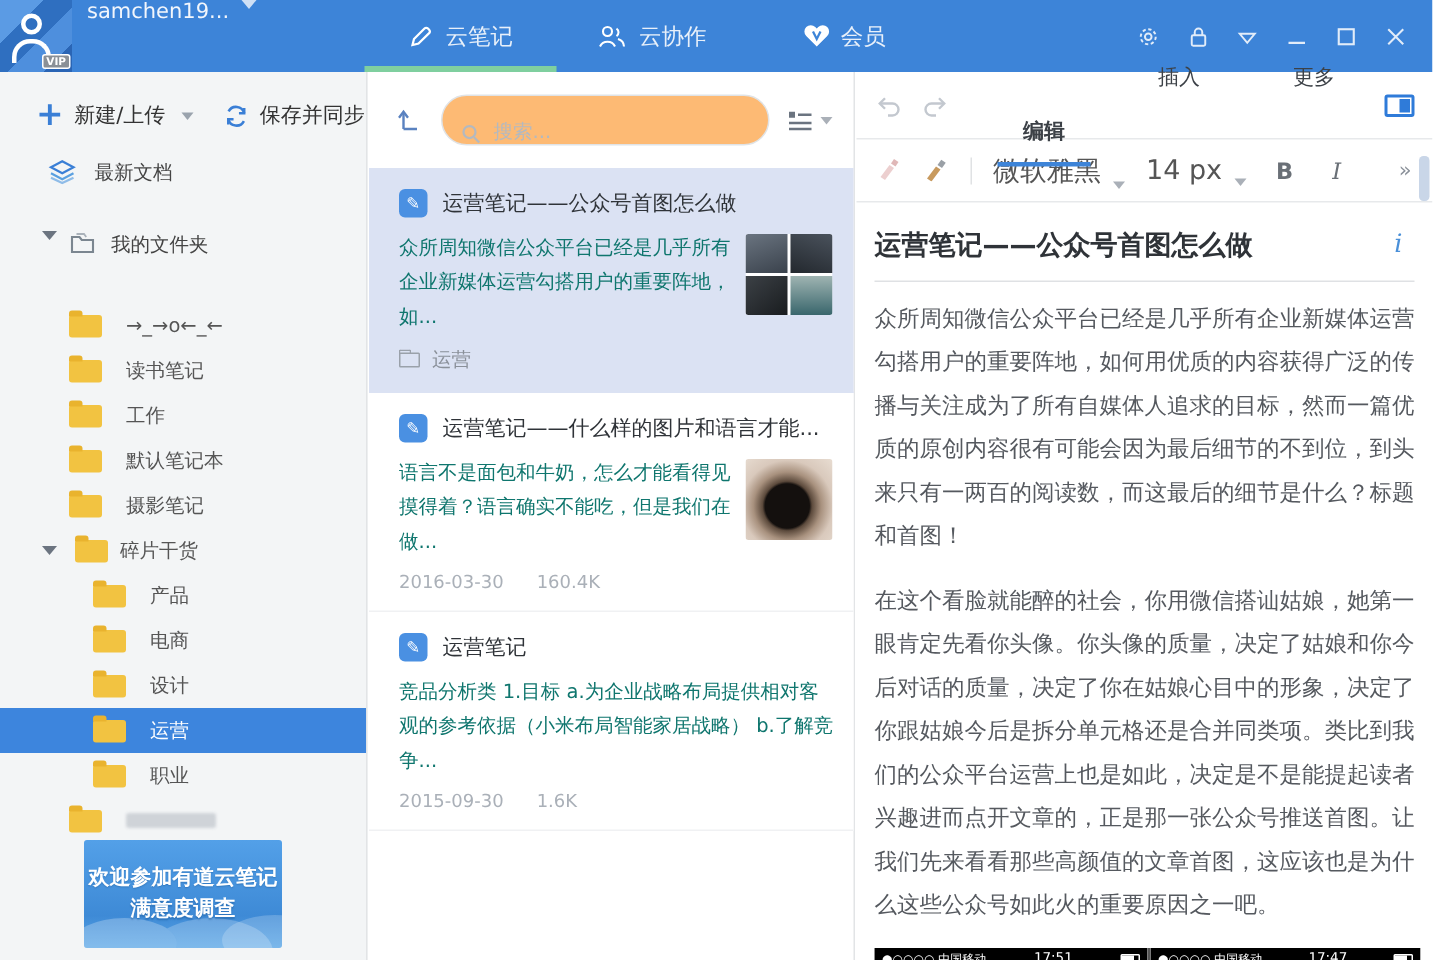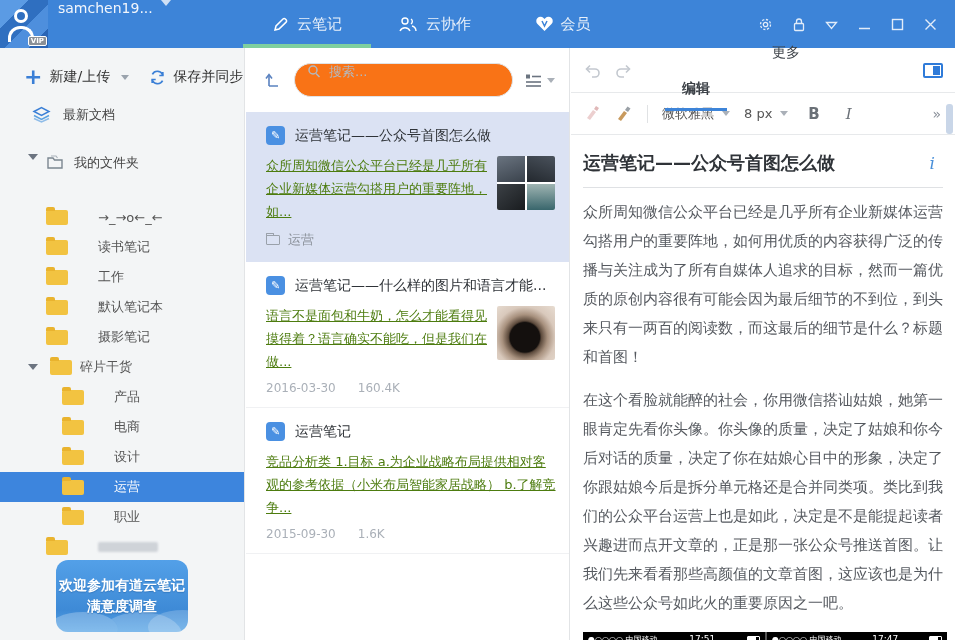--- a/index.html
+++ b/index.html
@@ -28,46 +28,46 @@
   .sidebar { position:absolute; top:48px; left:0; width:245px; bottom:0; background:#f3f5f6; border-right:1px solid #e2e4e6; }
   .actions { display:flex; align-items:center; height:58px; padding-left:24px; }
   .act { display:flex; align-items:center; gap:7px; cursor:pointer; font-size:14px; color:#333; }
   .plus { color:#3a7fd6; font-size:22px; font-weight:bold; line-height:1; }
   .act-caret { width:0;height:0;border-left:4px solid transparent;border-right:4px solid transparent;border-top:5px solid #9aa3ad; margin-left:4px; }
   .sync { margin-left:20px; }
   .side-item { display:flex; height:34px; padding-left:32px; gap:12px; font-size:13px; color:#444; cursor:pointer; }
   .side-item.latest { height:48px; }
   .side-item.rootfolder { height:48px; padding-left:28px; gap:8px; }
   .tree-caret { width:0;height:0;border-left:5px solid transparent;border-right:5px solid transparent;border-top:6px solid #6b7480; }
-  .folder-row { display:flex; align-items:center; height:30px; padding-left:46px; gap:30px; font-size:13px; color:#555; cursor:pointer; }
+  .folder-row { display:flex; align-items:center; height:30px; padding-left:46px; gap:16px; font-size:13px; color:#555; cursor:pointer; }
   .folder-row.sub { padding-left:62px; }
   .folder-row.expandable { padding-left:28px; gap:8px; }
   .folder-row.expandable .ficon{ margin-left:4px; }
   .folder-row.selected { background:#3d85dd; color:#fff; }
   .ficon { position:relative; width:22px; height:15px; background:#f2c341; border-radius:2px; flex:none; }
   .ficon::before { content:""; position:absolute; top:-3px; left:0; width:9px; height:4px; background:#e9b32e; border-radius:2px 2px 0 0; }
   .folder-blur { width:60px; height:10px; background:#cfd3d8; border-radius:2px; filter:blur(1px); }
-  .banner { position:absolute; left:56px; bottom:8px; width:132px; height:72px; border-radius:12px; overflow:hidden;
+  .banner { position:absolute; left:56px; bottom:8px; width:132px; height:72px; border-radius:2px; overflow:hidden;
     background:linear-gradient(180deg,#53a0e8 0,#3e8ad6 70%,#5aa6e6 100%); display:flex; flex-direction:column; align-items:center; justify-content:center; cursor:pointer; }
   .banner::after { content:""; position:absolute; bottom:-14px; left:-8px; width:70px; height:34px; border-radius:50%; background:rgba(255,255,255,.25); box-shadow:58px 6px 0 6px rgba(255,255,255,.22), 100px -2px 0 0 rgba(255,255,255,.2); }
   .banner div { color:#fff; font-size:14px; font-weight:bold; line-height:21px; text-shadow:0 1px 1px rgba(0,60,120,.3); position:relative; z-index:1; }
 
   
   .notelist { position:absolute; top:48px; left:246px; width:324px; bottom:0; background:#fff; border-right:1px solid #e2e4e6; }
   .list-header { height:64px; display:flex; align-items:center; padding:0 14px 0 18px; gap:12px; }
-  .search-pill { flex:1; height:34px; border:1px solid #e0e3e6; border-radius:17px; display:flex; align-items:flex-start; padding:0 12px; gap:8px; background:#f97316; }
+  .search-pill { flex:1; height:34px; border:1px solid #e0e3e6; border-radius:17px; display:flex; align-items:flex-end; padding:0 12px; gap:8px; background:#fdba74; }
   .search-pill input { border:none; outline:none; flex:1; font-size:13px; color:#333; font-family:inherit; background:transparent; }
   .search-pill input::placeholder { color:#b3b9c0; }
   .viewbtn { display:flex; align-items:center; gap:5px; cursor:pointer; }
   .note { padding:14px 14px 12px 20px; position:relative; border-bottom:1px solid #f0f1f3; cursor:pointer; background:#fff; }
   .note.selected { background:#dbe2f3; border-bottom:1px solid #dbe2f3; }
   .note-title-row { display:flex; align-items:center; gap:10px; margin-bottom:9px; }
   .note-icon { width:19px; height:19px; border-radius:4px; background:#4a90e2; color:#fff; font-size:11px; display:flex; align-items:center; justify-content:center; flex:none; }
   .note-title { font-size:14px; color:#2f3338; white-space:nowrap; overflow:hidden; }
-  .note-snippet { font-size:13px; color:#4d7c0f; line-height:23px; width:230px;text-decoration:underline; }
+  .note-snippet { font-size:13px; color:#0f766e; line-height:23px; width:230px; }
   .note.no-thumb .note-snippet { width:290px; }
   .note-meta { margin-top:8px; font-size:12px; color:#aab0b8; display:flex; align-items:center; gap:22px; }
   .note-folder { display:flex; align-items:center; gap:8px; color:#8a9099; font-size:13px; }
   .mini-folder { width:14px; height:10px; border:1px solid #9aa1aa; border-radius:1px; position:relative; }
   .mini-folder::before { content:""; position:absolute; top:-3px; left:-1px; width:6px; height:2px; border:1px solid #9aa1aa; border-bottom:none; border-radius:1px 1px 0 0; }
   .thumb { position:absolute; right:14px; top:44px; width:58px; height:54px; border-radius:2px; overflow:hidden; }
   .thumb-grid { width:100%; height:100%; display:grid; grid-template-columns:1fr 1fr; grid-template-rows:1fr 1fr; gap:2px; background:#fff; }
   .tg1{background:linear-gradient(160deg,#6a7480,#3a424c);} .tg2{background:linear-gradient(200deg,#4a525c,#23282e);}
   .tg3{background:linear-gradient(140deg,#3c4146,#191c1f);} .tg4{background:linear-gradient(180deg,#9fb4b2,#39666c);}
   .thumb-eye { width:100%; height:100%; background:radial-gradient(circle at 48% 58%, #14100e 0 34%, #5c4a3c 38%, #a8917e 52%, #d9c9bc 70%, #e8ddd2 100%); }
@@ -78,21 +78,21 @@
   .ed-toolbar1 { height:45px; border-bottom:1px solid #e7e9eb; display:flex; align-items:center; padding:0 12px; }
   .undo-redo { display:flex; gap:14px; margin-right:18px; }
   .ed-tabs { display:flex; flex:1; }
   .ed-tab { width:90px; text-align:center; font-size:14px; color:#3c4147; height:45px; line-height:45px; position:relative; cursor:pointer; }
   .ed-tab.active { font-weight:bold;margin-top:36px; }
   .ed-tab.active::after { content:""; position:absolute; bottom:0; left:14px; right:14px; height:3px; background:#3d84d8; }
   .split-icon { width:20px; height:15px; border:2px solid #2f7bd9; border-radius:2px; position:relative; cursor:pointer; }
   .split-icon::after { content:""; position:absolute; top:1px; bottom:1px; right:1px; width:7px; background:#2f7bd9; }
   .ed-toolbar2 { height:42px; border-bottom:1px solid #e7e9eb; display:flex; align-items:center; padding:0 14px; gap:14px; color:#555; }
   .tb-divider { width:1px; height:18px; background:#e0e2e4; }
-  .font-select,.size-select { display:flex; align-items:center; gap:8px; font-size:13px; cursor:pointer; }
+  .font-select,.size-select { display:flex; align-items:flex-end; gap:8px; font-size:18px; cursor:pointer; }
   .sm-caret { width:0;height:0;border-left:4px solid transparent;border-right:4px solid transparent;border-top:5px solid #aab0b8; }
   .btn-b { font-weight:bold; font-size:15px; color:#6a7077; cursor:pointer; padding:0 6px; }
   .btn-i { font-style:italic; font-family:"DejaVu Serif","Liberation Serif",serif; font-size:15px; color:#6a7077; cursor:pointer; padding:0 6px; }
   .btn-more { margin-left:auto; color:#8a9099; font-size:14px; cursor:pointer; }
   .ed-content { position:absolute; top:89px; left:0; right:8px; bottom:0; padding:14px 4px 0 12px; overflow:hidden; }
   .doc-title-row { display:flex; align-items:center; }
   .doc-title { font-size:18px; font-weight:bold; color:#2f3338; flex:1; }
   .info-icon { font-family:"DejaVu Serif","Liberation Serif",serif; font-style:italic; color:#4a90d9; font-size:17px; padding-right:8px; cursor:pointer; }
   .title-divider { height:1px; background:#dfe1e4; margin:12px 0 10px; }
   .para { font-size:15px; line-height:29px; color:#55595f; margin-bottom:14px; text-align:justify; }
@@ -358,41 +358,42 @@
           <path d="M4 6 h8 a4 4 0 0 1 0 8 h-3" fill="none" stroke="#c3c8cf" stroke-width="1.6"></path>
           <path d="M7 2.5 L3.5 6 L7 9.5" fill="none" stroke="#c3c8cf" stroke-width="1.6"></path>
         </svg>
         <svg width="18" height="15" viewBox="0 0 18 15">
           <path d="M14 6 h-8 a4 4 0 0 0 0 8 h3" fill="none" stroke="#c3c8cf" stroke-width="1.6"></path>
           <path d="M11 2.5 L14.5 6 L11 9.5" fill="none" stroke="#c3c8cf" stroke-width="1.6"></path>
         </svg>
       </div>
       <div class="ed-tabs">
         <div class="ed-tab active">编辑</div>
+        <div class="ed-tab">插入</div>
         <div class="ed-tab">更多</div>
       </div>
       <div class="split-icon"></div>
     </div>
 
     <div class="ed-toolbar2">
       <svg width="17" height="15" viewBox="0 0 17 15">
         <path d="M2 12 L8 4 l3 2 -6 8 Z" fill="#eccfcf"></path>
         <path d="M9 3 l3 2 2-3 -3-2 Z" fill="#e0b8b8"></path>
       </svg>
       <svg width="17" height="15" viewBox="0 0 17 15">
         <path d="M2 13 L8 5 l3 2 -6 8 Z" fill="#c89a5e"></path>
         <path d="M9 4 l3 2 2.5-3.5 -3-2 Z" fill="#9aa0a6"></path>
       </svg>
       <span class="tb-divider"></span>
       <div class="font-select">
         <span>微软雅黑</span>
         <span class="sm-caret"></span>
       </div>
       <div class="size-select">
-        <span>8 px</span>
+        <span>14 px</span>
         <span class="sm-caret"></span>
       </div>
       <span class="btn-b">B</span>
       <span class="btn-i">I</span>
       <span class="btn-more">»</span>
     </div>
 
     <div class="ed-content">
       <div class="doc-title-row">
         <div class="doc-title">运营笔记——公众号首图怎么做</div>

